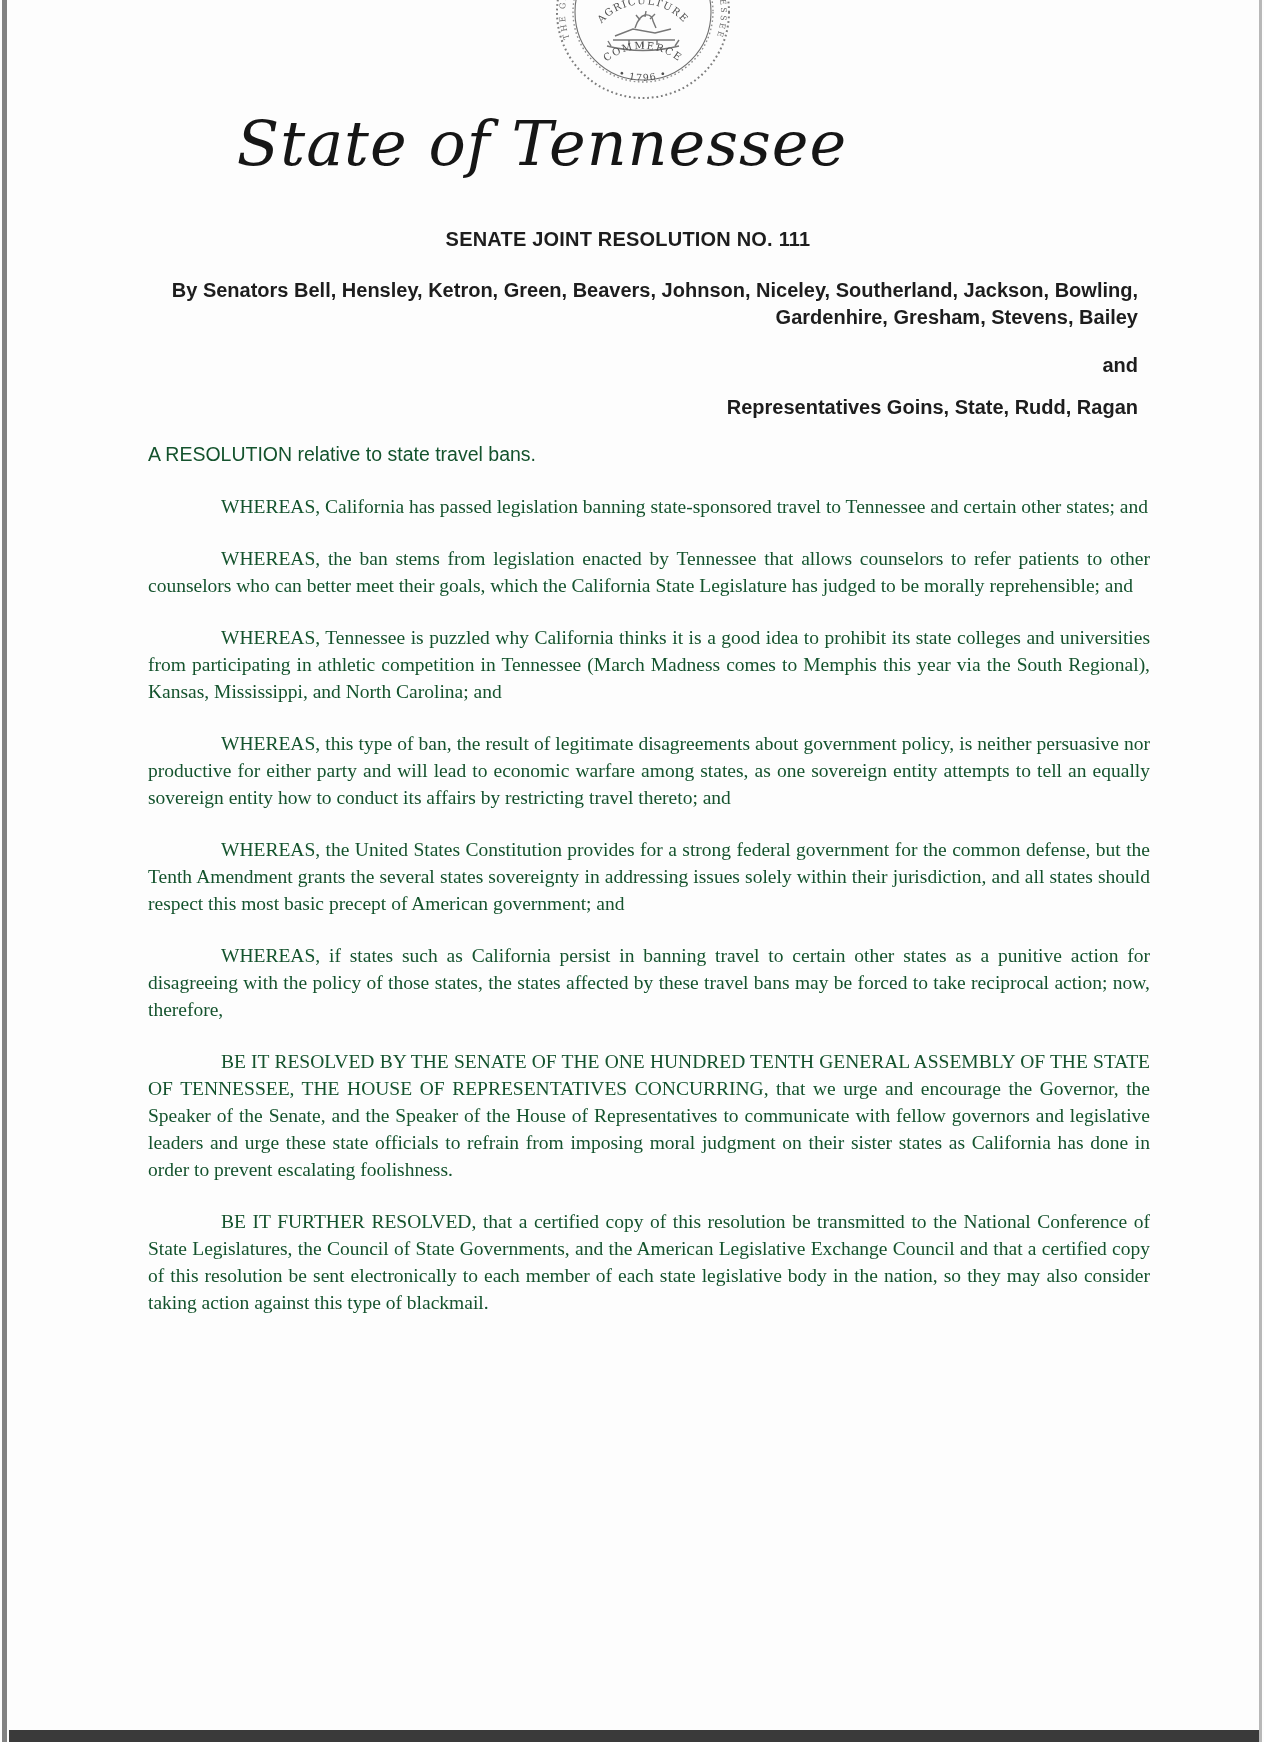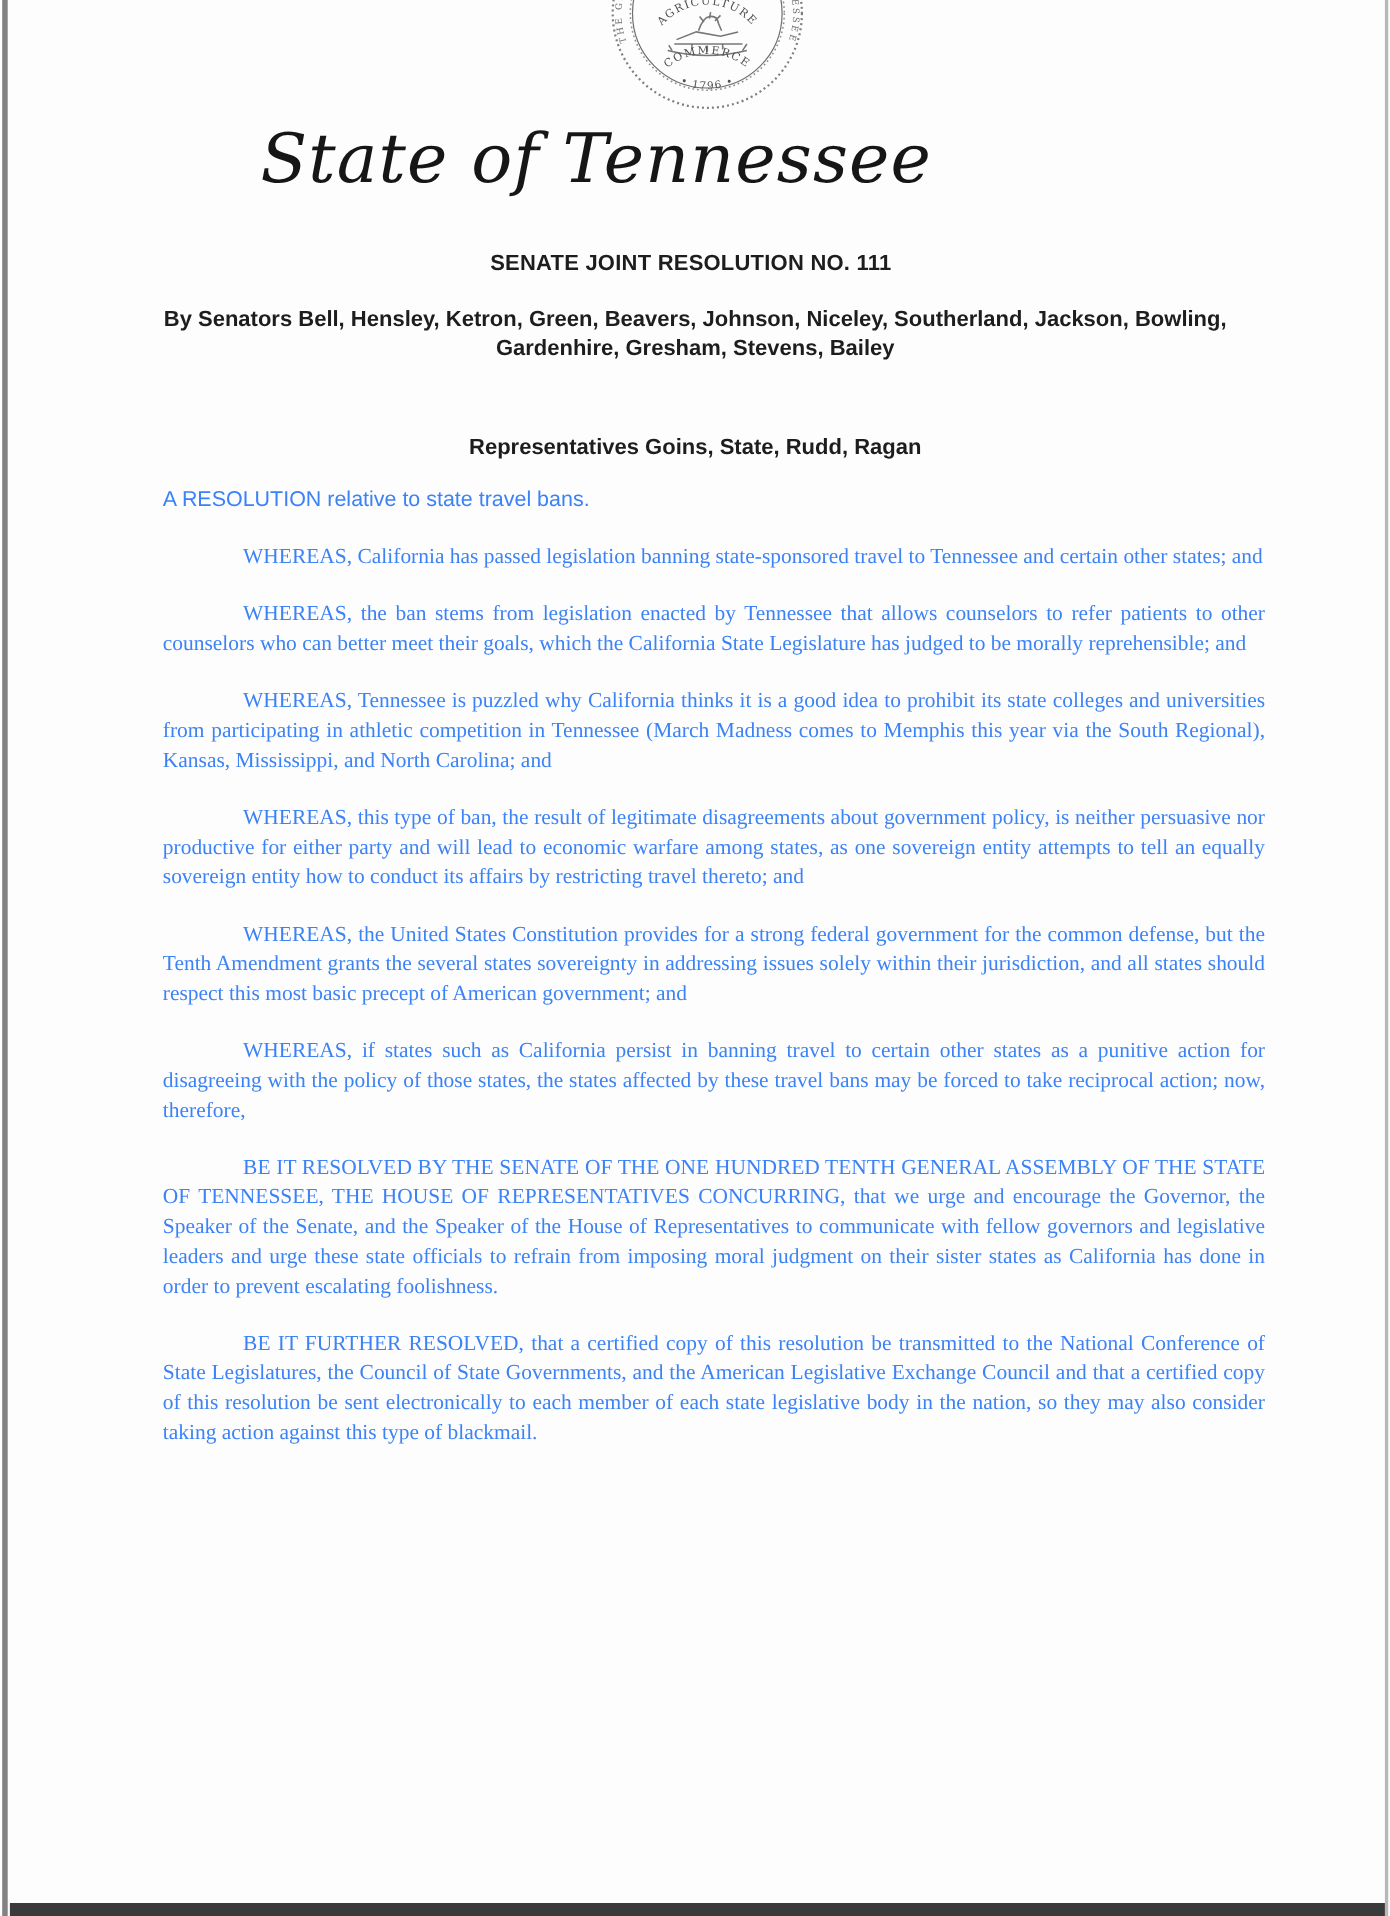--- a/index.html
+++ b/index.html
@@ -44,34 +44,34 @@
     white-space:nowrap;
   }
   .res-number{
     position:absolute;top:228px;left:0;width:1256px;
     text-align:center;
     font-size:20px;font-weight:bold;
     letter-spacing:.2px;
     color:#1d1d1d;
   }
   .sponsors{
-    position:absolute;left:142px;width:980px;
-    text-align:center;
+    position:absolute;left:158px;width:980px;
+    text-align:right;
     font-size:20px;font-weight:bold;
     line-height:27px;
     color:#1d1d1d;
   }
   .sponsors.senators{top:277px;}
   .sponsors.conjunction{top:352px;}
   .sponsors.representatives{top:394px;}
   .body-text{
     position:absolute;top:441px;left:148px;width:1002px;
     font-size:19.5px;
     line-height:27px;
-    color:#3b82f6;
+    color:#14532d;
   }
   .body-text p{margin:0;}
   .caption{
     text-align:left;
   }
   .para{
     margin-top:25px !important;
     text-align:justify;
     text-indent:73px;
     font-family:Liberation Serif, serif;
@@ -120,20 +120,21 @@
         <textPath href="#yearPath" startOffset="50%">• 1796 •</textPath>
       </text>
     </svg>
   </div>
 
   <div class="letterhead">State of Tennessee</div>
 
   <div class="res-number">SENATE JOINT RESOLUTION NO. 111</div>
 
   <div class="sponsors senators">By Senators Bell, Hensley, Ketron, Green, Beavers, Johnson, Niceley, Southerland, Jackson, Bowling, Gardenhire, Gresham, Stevens, Bailey</div>
+  <div class="sponsors conjunction">and</div>
   <div class="sponsors representatives">Representatives Goins, State, Rudd, Ragan</div>
 
   <div class="body-text">
     <p class="caption">A RESOLUTION relative to state travel bans.</p>
     <p class="para">WHEREAS, California has passed legislation banning state-sponsored travel to Tennessee and certain other states; and</p>
     <p class="para">WHEREAS, the ban stems from legislation enacted by Tennessee that allows counselors to refer patients to other counselors who can better meet their goals, which the California State Legislature has judged to be morally reprehensible; and</p>
     <p class="para">WHEREAS, Tennessee is puzzled why California thinks it is a good idea to prohibit its state colleges and universities from participating in athletic competition in Tennessee (March Madness comes to Memphis this year via the South Regional), Kansas, Mississippi, and North Carolina; and</p>
     <p class="para">WHEREAS, this type of ban, the result of legitimate disagreements about government policy, is neither persuasive nor productive for either party and will lead to economic warfare among states, as one sovereign entity attempts to tell an equally sovereign entity how to conduct its affairs by restricting travel thereto; and</p>
     <p class="para">WHEREAS, the United States Constitution provides for a strong federal government for the common defense, but the Tenth Amendment grants the several states sovereignty in addressing issues solely within their jurisdiction, and all states should respect this most basic precept of American government; and</p>
     <p class="para">WHEREAS, if states such as California persist in banning travel to certain other states as a punitive action for disagreeing with the policy of those states, the states affected by these travel bans may be forced to take reciprocal action; now, therefore,</p>

